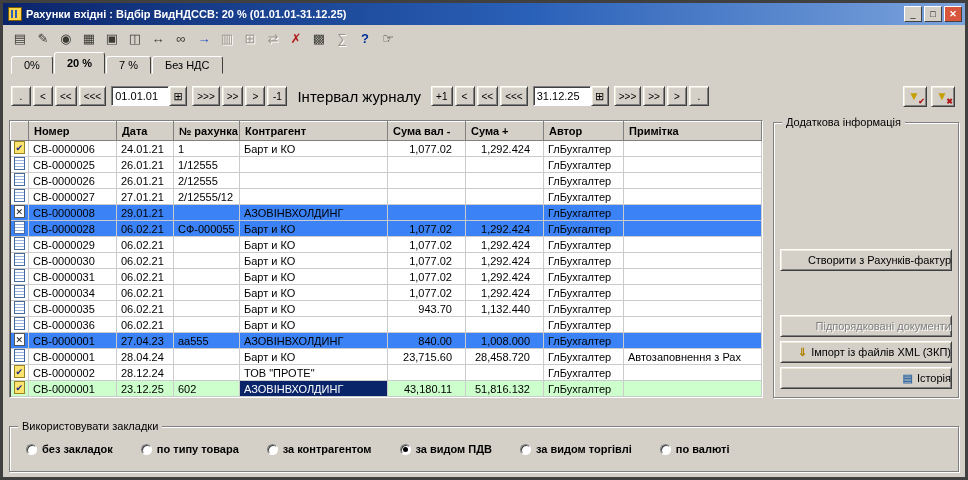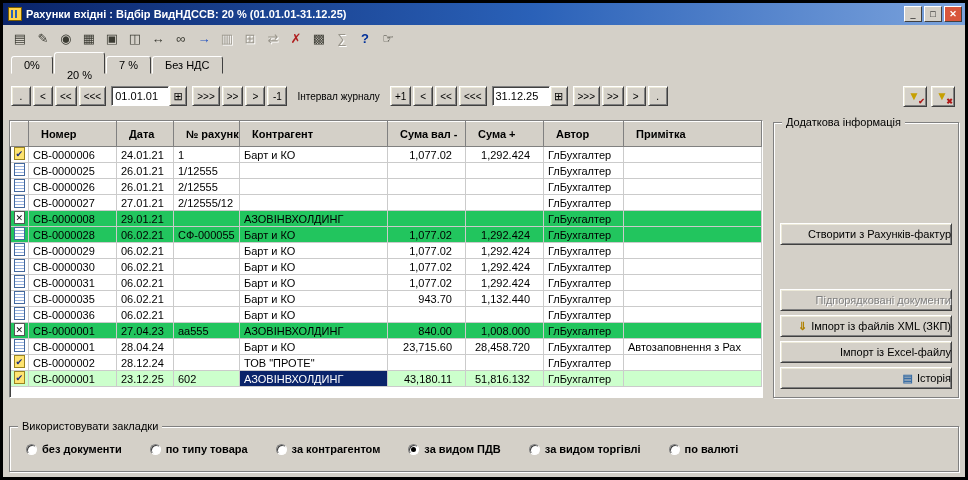--- a/index.html
+++ b/index.html
@@ -1,19 +1,19 @@
 <!DOCTYPE html>
 <html><head>
 <meta charset="utf-8">
 <style>
   * { box-sizing: border-box; margin: 0; padding: 0; }
   body { font-family: "Liberation Sans", sans-serif; background:#3a6ea5; }
   .window {
     width: 968px; height: 480px; background:#d4d0c8;
-    border: 3px solid #000000; position: relative; overflow: hidden;
+    border: 3px solid #404040; position: relative; overflow: hidden;
   }
   
   .titlebar {
     height: 22px; display:flex; align-items:center; padding:0 3px;
     background: linear-gradient(90deg,#0a246a 0%, #2a61b8 55%, #7ba3dd 100%);
     color:#fff;
   }
   .app-icon { width:14px; height:14px; margin:0 4px 0 2px; background:#ffd34a;
     border:1px solid #7a5c00; position:relative; flex:none; }
   .app-icon::after { content:""; position:absolute; left:2px; right:2px; top:2px; bottom:2px;
@@ -31,54 +31,54 @@
   .tbtn .glyph { font-size:13px; color:#3b3b33; }
   .tbtn.disabled .glyph { color:#9a968c; text-shadow:1px 1px 0 #fff; }
   [data-name="delete-icon"] { color:#b02020 !important; }
   [data-name="enter-based-on-icon"] { color:#2050c0 !important; }
   [data-name="help-icon"] { color:#00309a !important; font-weight:bold; }
   
   .tabbar { height:22px; display:flex; align-items:flex-end; padding:0 8px; }
   .tab { height:18px; padding:2px 12px 0; font-size:11px; margin-right:1px;
     background:#d4d0c8; border:1px solid; border-color:#fff #404040 transparent #fff;
     border-radius:3px 3px 0 0; }
-  .tab.active { height:22px; padding-top:16px; position:relative; z-index:2; }
+  .tab.active { height:22px; padding-top:4px; position:relative; z-index:2;font-weight:bold; }
   
   .navbar { height:32px; display:flex; align-items:center; padding:0 8px; gap:2px;
     position:relative; margin-top:6px; }
   .navgroup { display:flex; gap:2px; }
   .raised { background:#d4d0c8; border:1px solid; border-color:#fff #404040 #404040 #fff;
     box-shadow: inset 1px 1px 0 #ece9d8, inset -1px -1px 0 #808080; }
   .nbtn { min-width:20px; height:20px; font-size:10px; padding:0 4px;
     font-family:"Liberation Sans",sans-serif; }
   .datebox { display:flex; margin:0 3px; }
   .datefield { width:58px; height:20px; background:#fff; font-size:11px; padding:3px 3px 0;
     border:1px solid; border-color:#808080 #fff #fff #808080;
     box-shadow: inset 1px 1px 0 #404040; }
   .calbtn { width:18px; height:20px; font-size:11px; line-height:16px; text-align:center; }
-  .interval { font-size:10px; margin:16px 8px; white-space:nowrap; }
+  .interval { font-size:15px; margin:16px 8px; white-space:nowrap; }
   .filters { position:absolute; right:10px; display:flex; gap:4px; }
   .fbtn { width:24px; height:21px; position:relative; }
   .funnel { color:#c6a002; font-size:12px; position:absolute; left:4px; top:2px; }
   .overlay { position:absolute; right:1px; bottom:0; font-size:8px; color:#b01818; font-weight:bold; }
   
   .main { display:flex; gap:10px; padding:0 6px; margin-top:8px; }
   .table-wrap { width:762px; height:278px; background:#fff; overflow:hidden;
     border:1px solid; border-color:#808080 #fff #fff #808080;
     box-shadow: inset 1px 1px 0 #404040; }
   table { width:100%; border-collapse:collapse; table-layout:fixed; }
   th { background:#d4d0c8; font-size:11px; font-weight:bold; text-align:left;
-    padding:1px 12px; height:25px; white-space:nowrap; overflow:hidden;
+    padding:1px 5px; height:19px; white-space:nowrap; overflow:hidden;
     border-top:1px solid #fff; border-left:1px solid #fff;
     border-right:1px solid #808080; border-bottom:1px solid #808080; }
   td { font-size:11px; padding:0 4px; height:15px; white-space:nowrap; overflow:hidden;
     background:#fff; border-right:1px solid #cbcbcb; border-bottom:1px solid #cbcbcb; }
   td.c-sum { text-align:right; padding-right:13px; }
   td.c-icon { padding:0 2px; text-align:center; }
-  tr[data-style="gray"] td { background:#22c55e; }
+  tr[data-style="gray"] td { background:#3b82f6; }
   tr[data-style="green"] td { background:#ccffcc; }
   tr[data-selected="contragent"] td.c-con { background:#0a246a; color:#fff; }
   .ic { width:11px; height:13px; display:inline-block; position:relative;
     background:#fff; border:1px solid #44699e; font-style:normal; }
   .ic::after { position:absolute; left:0; right:0; top:0; font-size:9px; line-height:12px;
     text-align:center; }
   .ic[data-icon="doc-icon"] { background:
     repeating-linear-gradient(180deg,#fff 0 2px,#9ab4e0 2px 3px); }
   .ic[data-icon="check-icon"] { background:#ffe470; border-color:#9a8420; }
   .ic[data-icon="check-icon"]::after { content:"✔"; color:#203080; }
@@ -356,20 +356,31 @@
               <td class="c-date" data-name="cell-date">06.02.21</td>
               <td class="c-acc" data-name="cell-account"></td>
               <td class="c-con" data-name="cell-contragent">Барт и КО</td>
               <td class="c-sum" data-name="cell-sum1">1,077.02</td>
               <td class="c-sum" data-name="cell-sum2">1,292.424</td>
               <td class="c-auth" data-name="cell-author">ГлБухгалтер</td>
               <td class="c-note" data-name="cell-note"></td>
             </tr>
             <tr data-name="table-row">
               <td class="c-icon" data-name="row-status-cell"><i class="ic" data-name="doc-icon" data-icon="doc-icon"></i></td>
+              <td class="c-num" data-name="cell-num">СВ-0000034</td>
+              <td class="c-date" data-name="cell-date">06.02.21</td>
+              <td class="c-acc" data-name="cell-account"></td>
+              <td class="c-con" data-name="cell-contragent">Барт и КО</td>
+              <td class="c-sum" data-name="cell-sum1">1,077.02</td>
+              <td class="c-sum" data-name="cell-sum2">1,292.424</td>
+              <td class="c-auth" data-name="cell-author">ГлБухгалтер</td>
+              <td class="c-note" data-name="cell-note"></td>
+            </tr>
+            <tr data-name="table-row">
+              <td class="c-icon" data-name="row-status-cell"><i class="ic" data-name="doc-icon" data-icon="doc-icon"></i></td>
               <td class="c-num" data-name="cell-num">СВ-0000035</td>
               <td class="c-date" data-name="cell-date">06.02.21</td>
               <td class="c-acc" data-name="cell-account"></td>
               <td class="c-con" data-name="cell-contragent">Барт и КО</td>
               <td class="c-sum" data-name="cell-sum1">943.70</td>
               <td class="c-sum" data-name="cell-sum2">1,132.440</td>
               <td class="c-auth" data-name="cell-author">ГлБухгалтер</td>
               <td class="c-note" data-name="cell-note"></td>
             </tr>
             <tr data-name="table-row">
@@ -437,39 +448,36 @@
             <button class="pbtn raised" data-name="create-from-invoices-button">
               <span class="plabel" data-name="create-from-invoices-label">Створити з Рахунків-фактур</span>
             </button>
             <button class="pbtn raised disabled" data-name="subordinate-documents-button">
               <span class="plabel" data-name="subordinate-documents-label">Підпорядковані документи</span>
             </button>
             <button class="pbtn raised" data-name="import-xml-button">
               <span class="picon" data-name="import-xml-icon">⇓</span>
               <span class="plabel" data-name="import-xml-label">Імпорт із файлів XML (ЗКП)</span>
             </button>
-            <button class="pbtn raised" data-name="import-excel-button">
-              <span class="plabel" data-name="import-excel-label">Імпорт із Excel-файлу</span>
-            </button>
             <button class="pbtn raised" data-name="history-button">
               <span class="picon" data-name="history-icon">▤</span>
               <span class="plabel" data-name="history-label">Історія</span>
             </button>
           </div>
       </div>
     </div>
   </div>
 
   <div class="bottom" data-name="bottom-area">
     <div class="groupbox bb-box" data-name="bookmarks-group">
       <span class="legend" data-name="bookmarks-title">Використовувати закладки</span>
       <div class="radios" data-name="bookmarks-radio-group">
           <span class="radio" data-name="radio-option">
             <span class="rdot" data-name="radio-icon"></span>
-            <span class="rlabel" data-name="radio-label">без документи</span>
+            <span class="rlabel" data-name="radio-label">без закладок</span>
           </span>
           <span class="radio" data-name="radio-option">
             <span class="rdot" data-name="radio-icon"></span>
             <span class="rlabel" data-name="radio-label">по типу товара</span>
           </span>
           <span class="radio" data-name="radio-option">
             <span class="rdot" data-name="radio-icon"></span>
             <span class="rlabel" data-name="radio-label">за контрагентом</span>
           </span>
           <span class="radio" data-name="radio-option">

